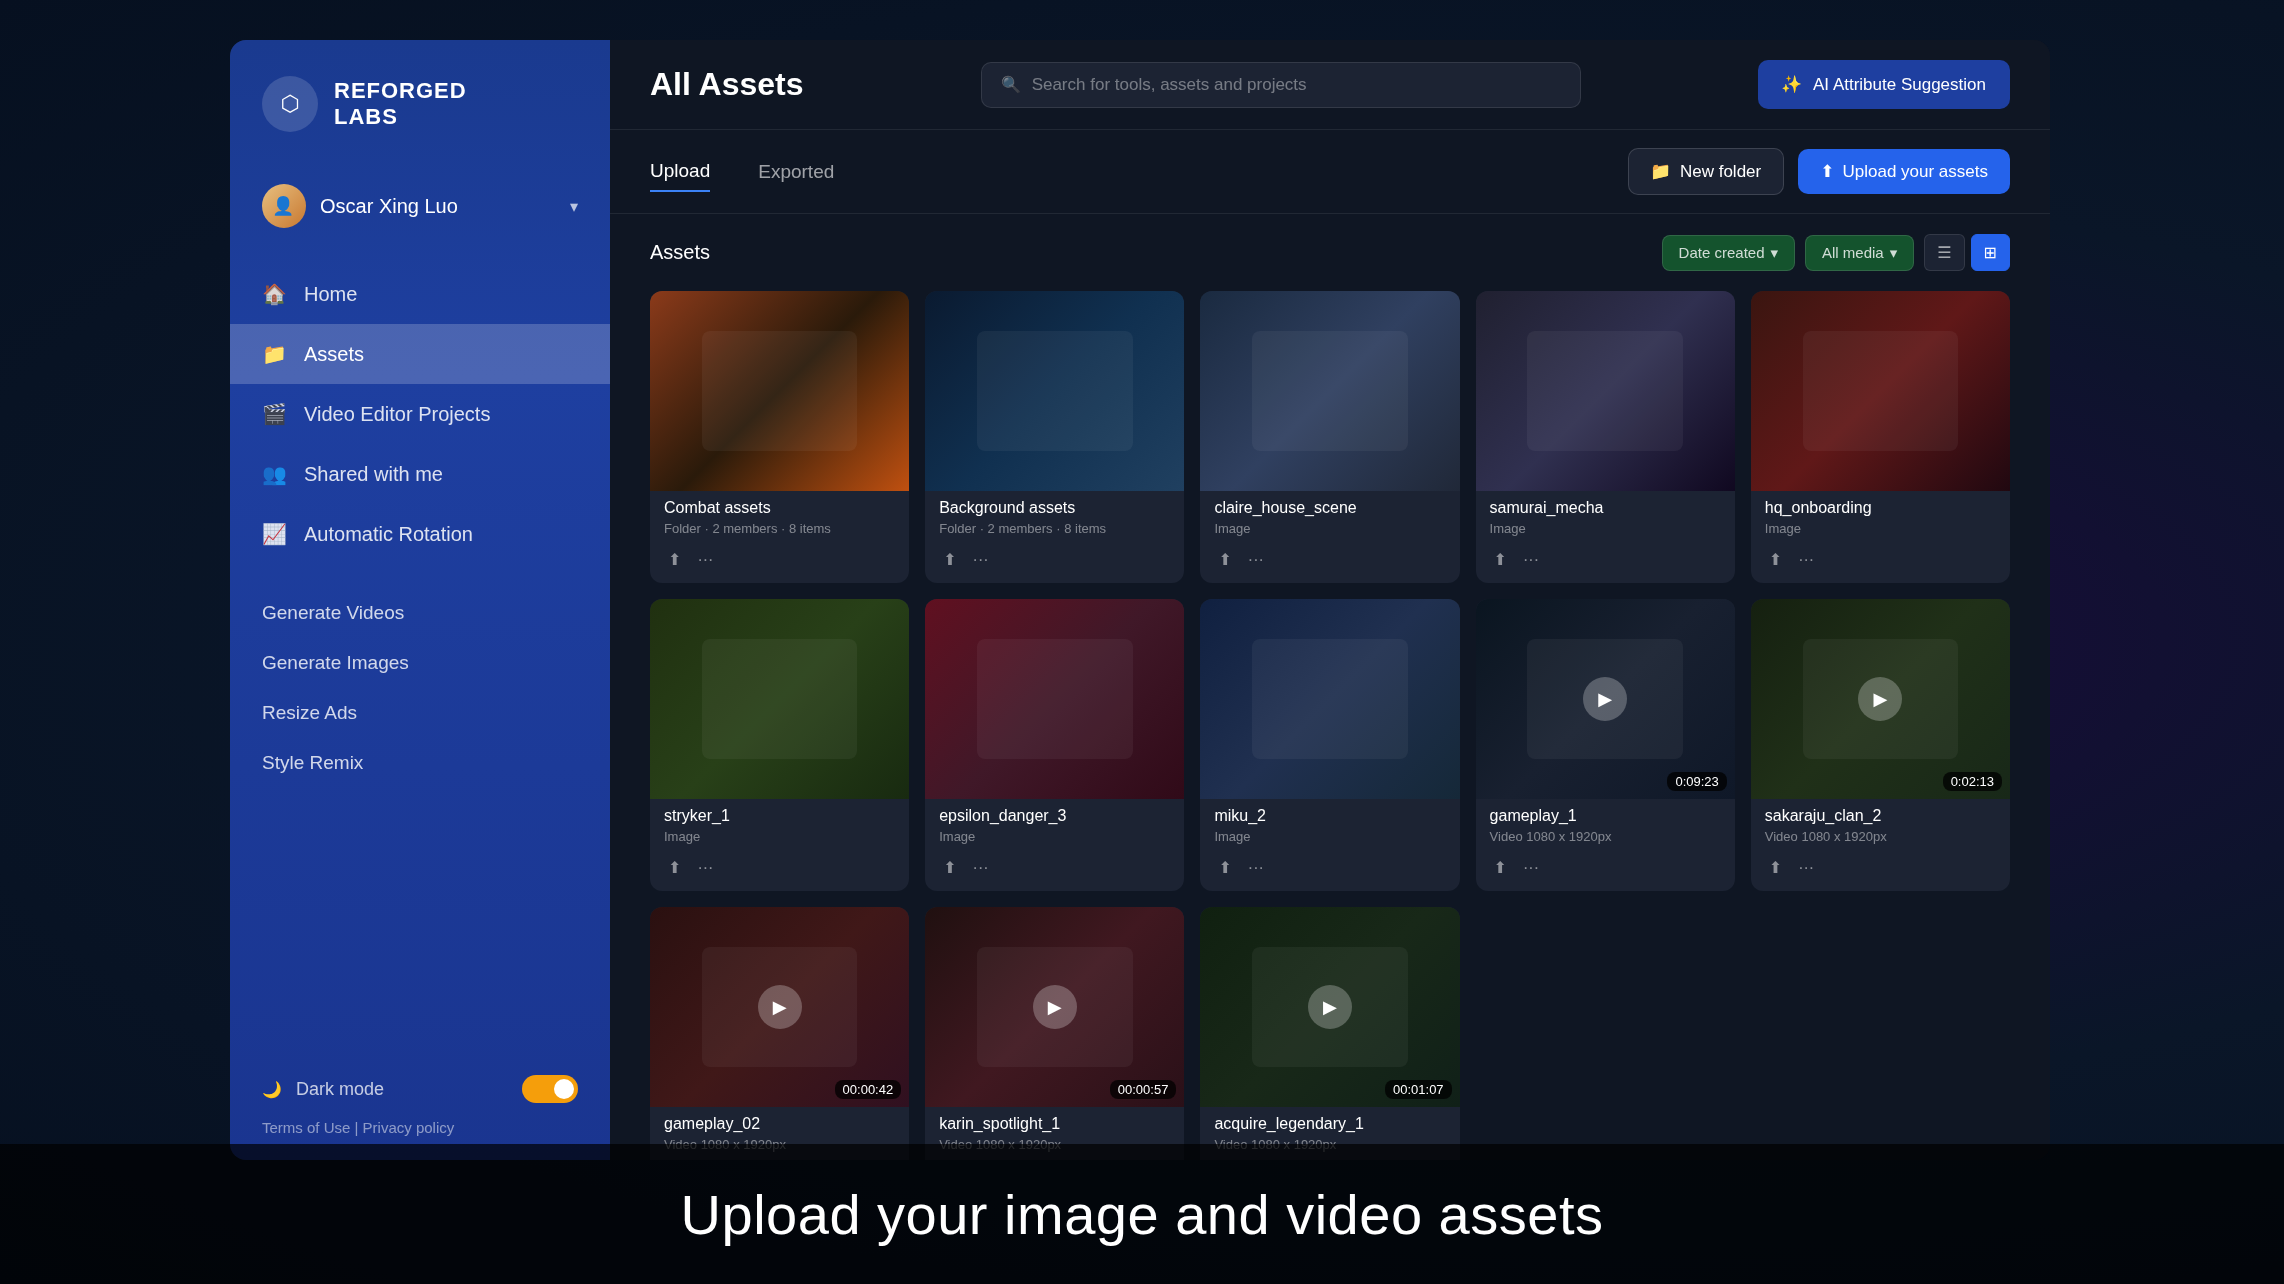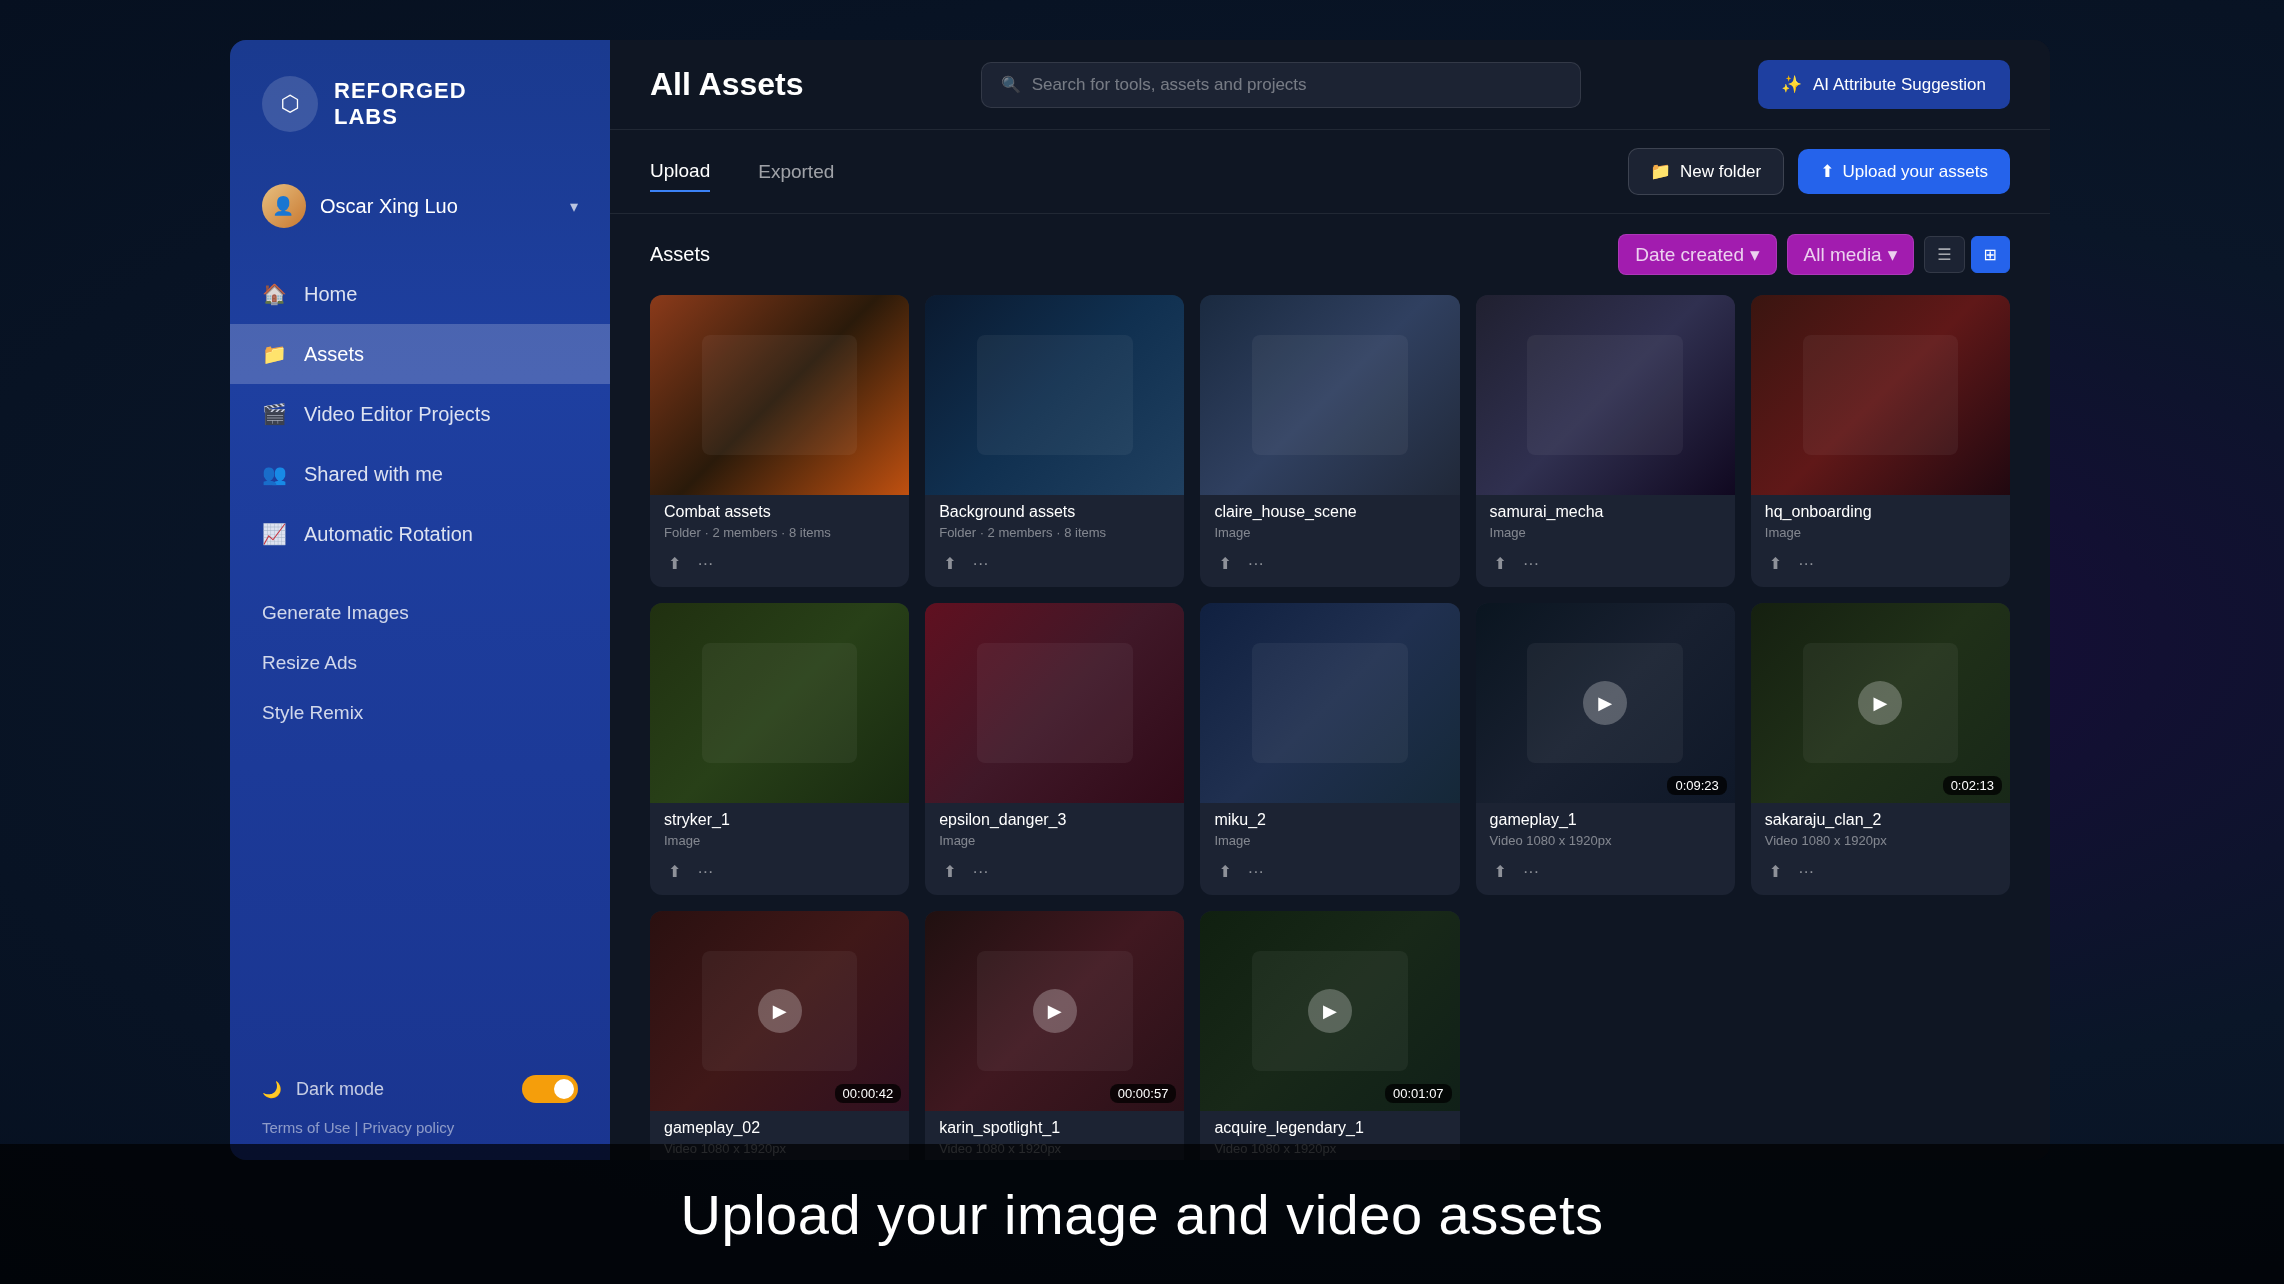--- a/index.html
+++ b/index.html
@@ -302,26 +302,26 @@
     .assets-label {
       font-size: 20px;
       font-weight: 500;
       color: #fff;
       flex: 1;
     }
     .sort-btn {
       display: flex;
       align-items: center;
       gap: 6px;
-      background: #a21caf;
+      background: #14532d;
       border: 1px solid rgba(255,255,255,0.12);
       border-radius: 8px;
       padding: 8px 16px;
       color: rgba(255,255,255,0.8);
-      font-size: 19px;
+      font-size: 15px;
       cursor: pointer;
       margin-right: 10px;
     }
     .view-toggle {
       display: flex;
       gap: 6px;
     }
     .view-btn {
       background: #1c2333;
       border: 1px solid rgba(255,255,255,0.1);
@@ -479,20 +479,23 @@
       <div class="nav-item">
         <span class="nav-icon">👥</span>
         <span>Shared with me</span>
       </div>
       <div class="nav-item">
         <span class="nav-icon">📈</span>
         <span>Automatic Rotation</span>
       </div>
 
       <div style="margin-top: 24px;">
+        <div class="sidebar-tool-item">
+          <span>Generate Videos</span>
+        </div>
         <div class="sidebar-tool-item">
           <span>Generate Images</span>
         </div>
         <div class="sidebar-tool-item">
           <span>Resize Ads</span>
         </div>
         <div class="sidebar-tool-item">
           <span>Style Remix</span>
         </div>
       </div>

